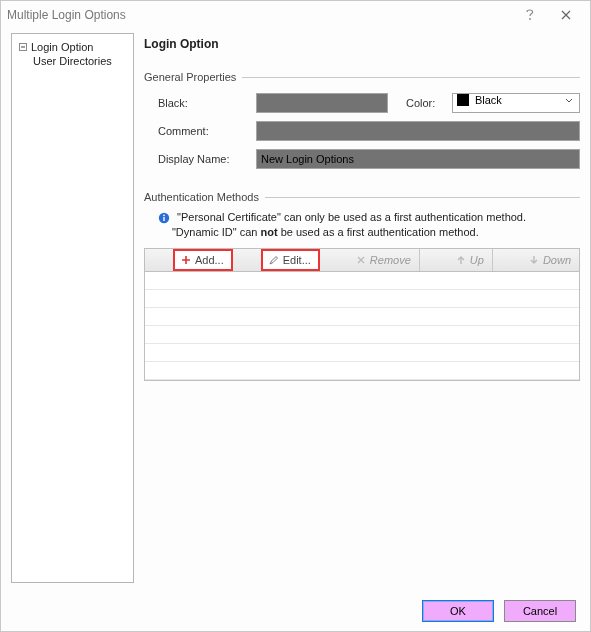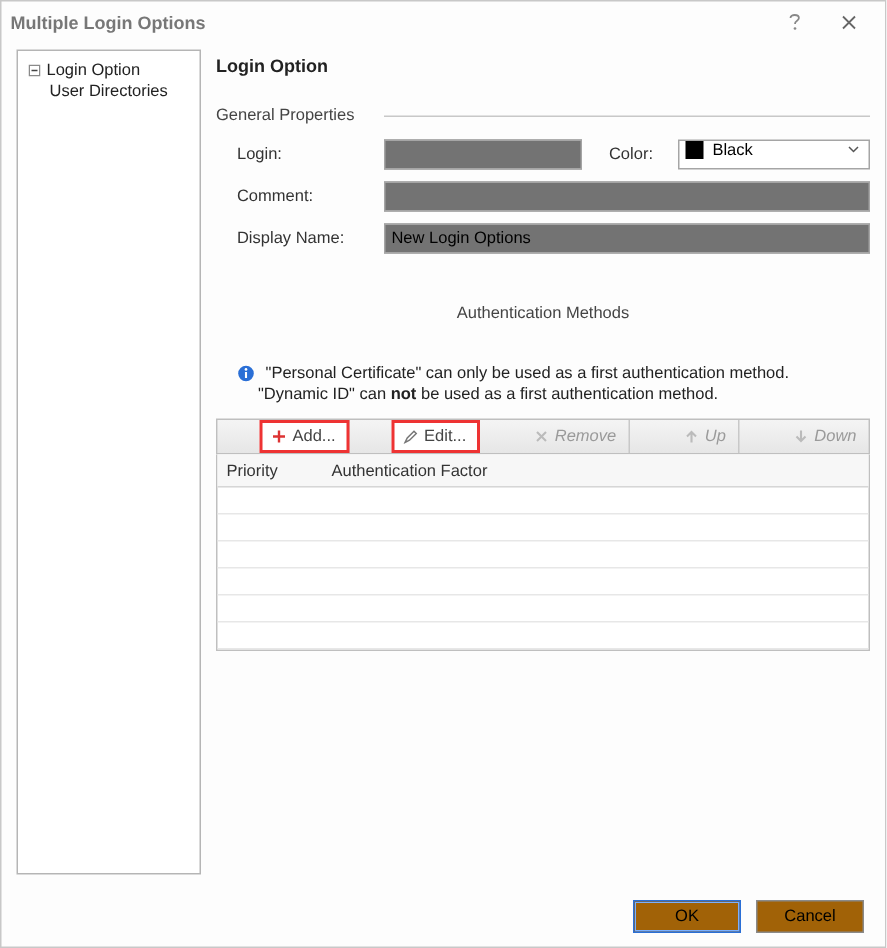--- a/index.html
+++ b/index.html
@@ -1,29 +1,29 @@
 <!DOCTYPE html>
 <html><head>
 <meta charset="utf-8">
 <style>
   * { box-sizing: border-box; font-family: "Segoe UI", Tahoma, sans-serif; font-size: 11px; }
   html,body { margin:0; padding:0; background:#fff; }
   .window { width:591px; height:632px; border:1px solid #c8c8c8; background:#fdfdfd; display:flex; flex-direction:column; }
   .titlebar { height:28px; display:flex; align-items:center; padding:0 6px; color:#777; }
-  .titlebar .title { flex:1; font-size:12px;font-weight:bold; }
+  .titlebar .title { flex:1; font-size:12px; }
   .tb-btn { width:36px; height:28px; display:flex; align-items:center; justify-content:center; color:#555; }
   .tb-btn svg { display:block; }
   .body { flex:1; display:flex; padding:4px 10px 8px 10px; gap:10px; overflow:hidden; }
   .tree { width:140px; height:100%; border:1px solid #b5b5b5; background:#fff; padding:6px 4px 6px 6px; font-size:11px; color:#222; }
   .tree .node { display:flex; align-items:center; gap:3px; padding:1px 0; }
   .tree .child { padding-left:15px; }
   .tree-icon { width:10px; height:10px; display:flex; align-items:center; justify-content:center; }
   .main { flex:1; display:flex; flex-direction:column; }
   .page-title { font-weight:bold; font-size:12px; color:#222; padding:4px 0 12px 0; }
-  .section-header { display:flex; align-items:center; gap:20px; margin:8px 0 6px 0; color:#444; }
+  .section-header { display:flex; align-items:center; gap:6px; margin:8px 0 6px 0; color:#444; }
   .section-header .line { flex:1; height:1px; background:#c8c8c8; }
   .row { display:flex; align-items:center; padding:4px 0 4px 14px; gap:8px; }
   .row .lbl { width:90px; color:#333; }
   .row input[type=text] { height:20px; border:1px solid #a5a5a5; background:#737373; padding:0 4px; }
   .name-input { width:132px; }
   .color-lbl { margin-left:10px; width:38px; color:#333; }
   .color-select { flex:1; height:20px; border:1px solid #a5a5a5; background:#fff; display:flex; padding:0 4px; position:relative; }
   .color-swatch { width:12px; height:12px; background:#000; margin-right:6px; }
   .color-select .caret { position:absolute; right:6px; }
   .comment-input, .display-input { flex:1; }
@@ -34,21 +34,21 @@
   .tbtn { display:flex; align-items:center; gap:4px; padding:0 8px; border-right:1px solid #c8c8c8; color:#444;margin-left:28px; }
   .tbtn.disabled { color:#9a9a9a;font-style:italic; }
   .tbtn.highlighted { outline:2px solid #e33; outline-offset:-2px; background:#fff; }
   .tbtn .ic { display:flex; align-items:center; }
   .grid { border:1px solid #bfbfbf; border-top:none; background:#fff; }
   .grid-header { display:flex; height:22px; background:#f7f7f7; border-bottom:1px solid #d6d6d6; align-items:center; }
   .gh-priority { width:70px; padding-left:6px; color:#333; }
   .gh-factor { flex:1; padding-left:6px; color:#333; }
   .grid-rows .grow { height:18px; border-bottom:1px solid #e7e7e7; }
   .footer { height:40px; display:flex; align-items:center; justify-content:flex-end; padding:0 14px; gap:10px; }
-  .btn { width:72px; height:22px; border:1px solid #8a8a8a; background:#a16207; display:flex; align-items:center; justify-content:center; }
+  .btn { width:72px; height:22px; border:1px solid #8a8a8a; background:#f0abfc; display:flex; align-items:center; justify-content:center; }
   .btn.primary { border:1px solid #2a6fd6; box-shadow:0 0 0 1px #7ab0ff inset; }
 </style>
 </head>
 <body>
 
 <div class="window">
   <div class="titlebar">
     <div class="title">Multiple Login Options</div>
     <div class="tb-btn">
       <svg width="10" height="12" viewBox="0 0 10 12">
@@ -81,21 +81,21 @@
 
     <div class="main">
       <div class="page-title">Login Option</div>
 
       <div class="section-header">
         <span>General Properties</span>
         <div class="line"></div>
       </div>
 
       <div class="row">
-        <span class="lbl">Login:</span>
+        <span class="lbl">Black:</span>
         <input type="text" class="name-input" value="" style="">
         <span class="color-lbl">Color:</span>
         <div class="color-select">
           <div class="color-swatch"></div>
           <span>Black</span>
           <span class="caret">
             <svg width="8" height="6" viewBox="0 0 8 6">
                 <path d="M1 1 L4 4 L7 1" fill="none" stroke="#555"></path>
               </svg>
           </span>
@@ -105,21 +105,21 @@
       <div class="row">
         <span class="lbl">Comment:</span>
         <input type="text" class="comment-input" value="" style="">
       </div>
 
       <div class="row">
         <span class="lbl">Display Name:</span>
         <input type="text" class="display-input" value="New Login Options" style="">
       </div>
 
-      <div class="section-header" style="margin-top:30px;flex-direction:column;">
+      <div class="section-header" style="margin-top:18px;">
         <span>Authentication Methods</span>
         <div class="line"></div>
       </div>
 
       <div class="hint">
         <span class="info-icon">
           <svg width="12" height="12" viewBox="0 0 12 12">
               <circle cx="6" cy="6" r="5.2" fill="#2a6fd6"></circle>
               <rect x="5.3" y="5" width="1.4" height="4" fill="#fff"></rect>
               <circle cx="6" cy="3.3" r="0.9" fill="#fff"></circle>
@@ -168,24 +168,20 @@
           <span class="ic">
               <svg width="10" height="10" viewBox="0 0 10 10">
                 <path d="M5 1 V8 M2 5 L5 8 L8 5" fill="none" stroke="#bbb" stroke-width="1.4"></path>
               </svg>
             </span>
           <span>Down</span>
         </div>
       </div>
 
       <div class="grid">
-        <div class="grid-header">
-          <div class="gh-priority">Priority</div>
-          <div class="gh-factor">Authentication Factor</div>
-        </div>
         <div class="grid-rows">
           <div class="grow"></div>
           <div class="grow"></div>
           <div class="grow"></div>
           <div class="grow"></div>
           <div class="grow"></div>
           <div class="grow"></div>
         </div>
       </div>
 

